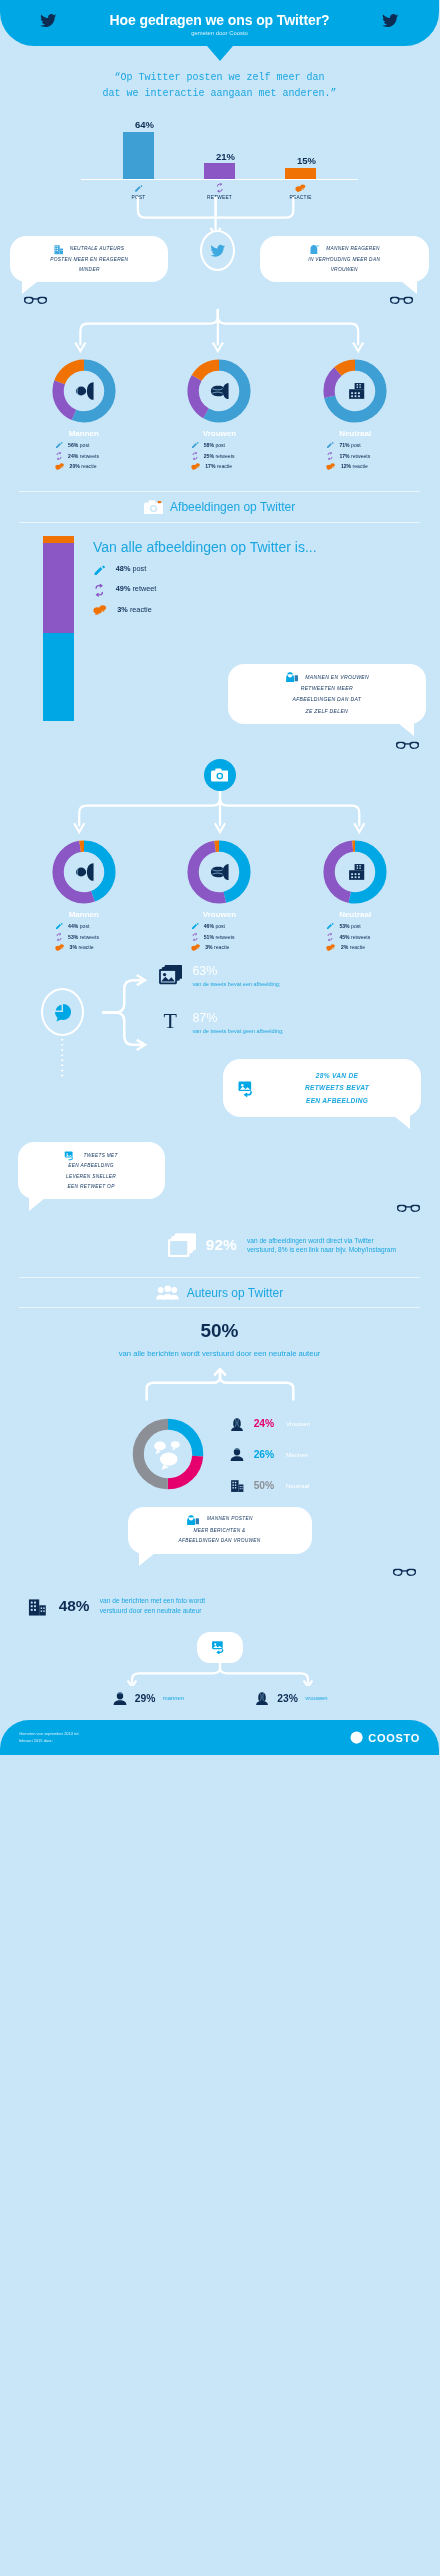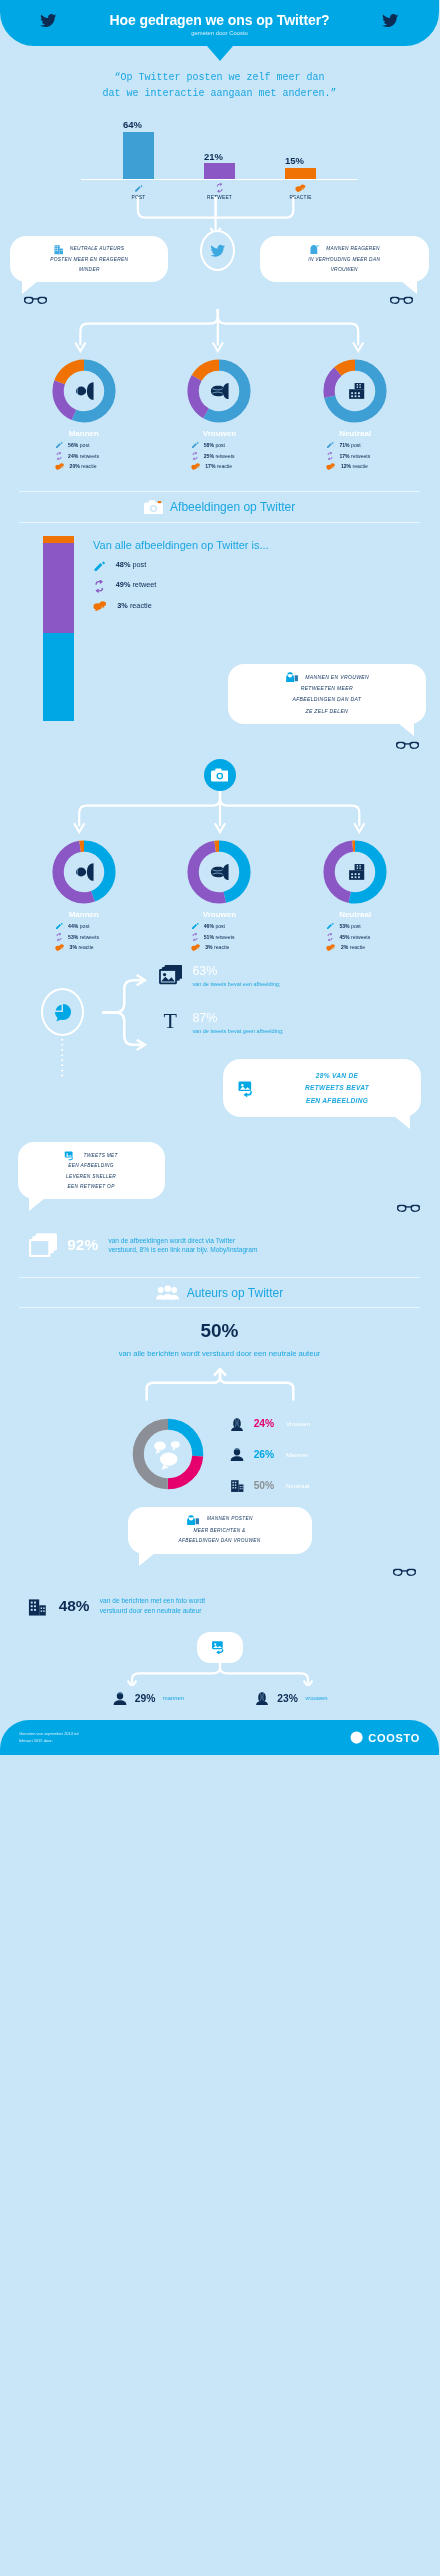--- a/index.html
+++ b/index.html
@@ -51,21 +51,21 @@
   }
 
   
   .barchart {
     position: relative; height: 81px; margin: 8.8px 0 0;
   }
   .bars {
     display: flex; justify-content: center; align-items: flex-end;
     gap: 50px; height: 63px;
   }
-  .barcol { width: 31px; text-align: left; position: relative; display: flex;
+  .barcol { width: 31px; text-align: right; position: relative; display: flex;
             flex-direction: column; justify-content: flex-end; height: 100%; }
   .barval { font-size: 9.5px; font-weight: bold; color: #0d2c54; margin-bottom: 1.5px; }
   .bar { width: 31px; margin: 0 auto; }
   .axis { border-top: 1.1px solid #fff; margin: 0 81px; }
   .barlabels { display: flex; justify-content: center; gap: 50px; margin-top: 2.9px; }
   .barlab { width: 31px; text-align: center; }
   .barlab .txt { font-size: 4.8px; letter-spacing: 0.2px; color: #0d2c54; margin-top: 1.5px; }
   .ico { height: 10.3px; display: flex; align-items: center; justify-content: center; }
 
   
@@ -112,42 +112,42 @@
     border-bottom: 0.7px solid #eaf6fd; padding: 7.3px 0;
     display: flex; align-items: center; justify-content: center; gap: 7.3px;
   }
   .sect h2 { color: #1ba6e0; font-size: 12px; font-weight: normal; }
 
   
   .stacked-sect { display: flex; padding: 13.2px 0 0 43px; gap: 19px; }
   .stackbar { width: 31px; }
   .stackbar div { width: 31px; }
   .stack-info { padding-top: 2.9px; }
-  .stack-info .lead { color: #1ba6e0; font-size: 11px; margin-bottom: 8.8px; }
+  .stack-info .lead { color: #1ba6e0; font-size: 14px; margin-bottom: 8.8px; }
   .srow { display: flex; align-items: flex-start; gap: 10.3px; margin-bottom: 8px; }
   .srow .t { font-size: 7.3px; color: #0d2c54; }
   .srow .t b { font-weight: bold; }
 
   
   .split { display: flex; padding: 7.3px 0 0 41px; gap: 10.3px; align-items: center; }
   .split-right { flex: 1; }
   .split-item { display: flex; align-items: flex-start; gap: 10.3px; margin-bottom: 25px; }
   .big-white { color: #fff; font-size: 12.5px; line-height: 1; }
   .small-blue { color: #1ba6e0; font-size: 5.5px; margin-top: 3.7px; }
 
   
   .bluebub {
     background: #fff; border-radius: 17.6px; padding: 10.3px 13.2px;
     color: #1ba6e0; font-style: italic; font-weight: bold;
     font-size: 6.6px; line-height: 1.9; letter-spacing: 0.3px;
     display: flex; align-items: center; gap: 7.3px;
   }
 
   
-  .row92 { display: flex; align-items: center; gap: 10.3px; padding: 0 29px; }
+  .row92 { display: flex; align-items: center; gap: 10.3px; padding: 0 43px; justify-content: flex-end; }
   .row92 .pc { color: #fff; font-size: 15.4px; font-weight: bold; }
   .row92 .tx { color: #1ba6e0; font-size: 6.6px; line-height: 1.5; }
 
   
   .auteur-hero { text-align: center; padding-top: 11.7px; }
   .auteur-hero .big { color: #0d2c54; font-size: 19px; font-weight: bold; }
   .auteur-hero .sub { color: #1ba6e0; font-size: 7.7px; margin-top: 7px; }
   .auteur-chart { display: flex; justify-content: center; align-items: center;
                   gap: 22px; padding-top: 13.2px; }
   .leg { display: flex; flex-direction: column; gap: 14.7px; }

